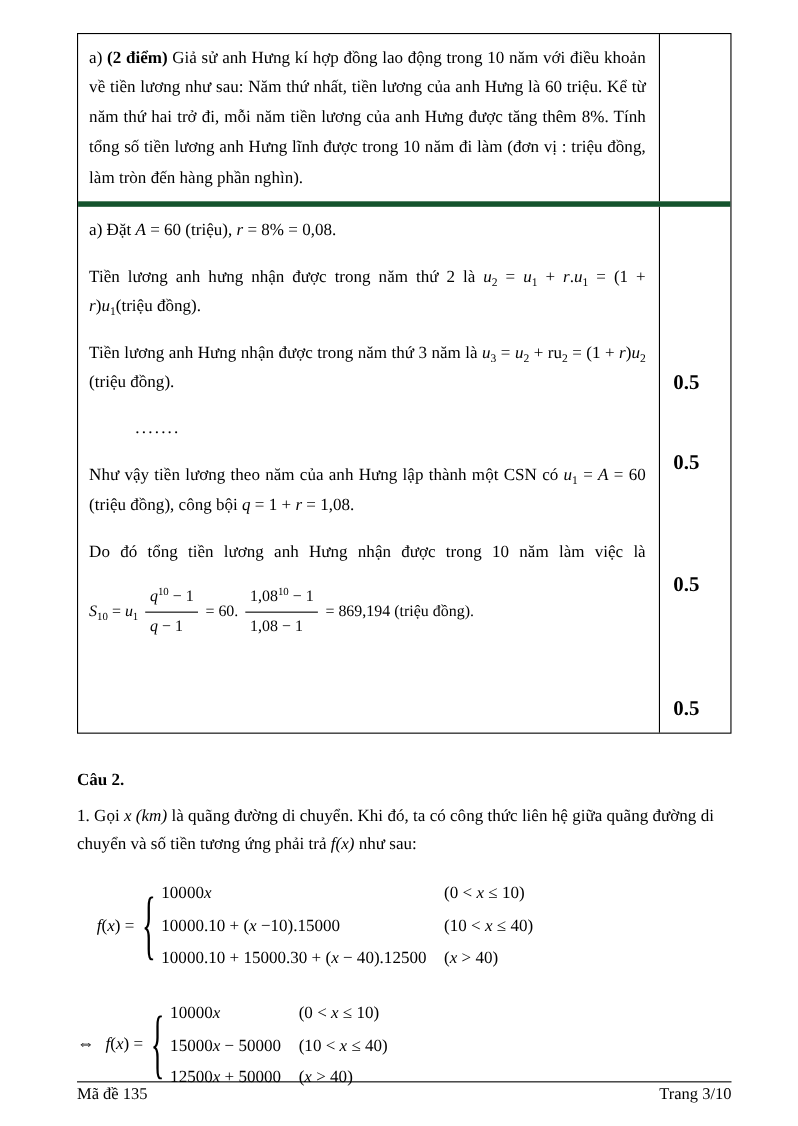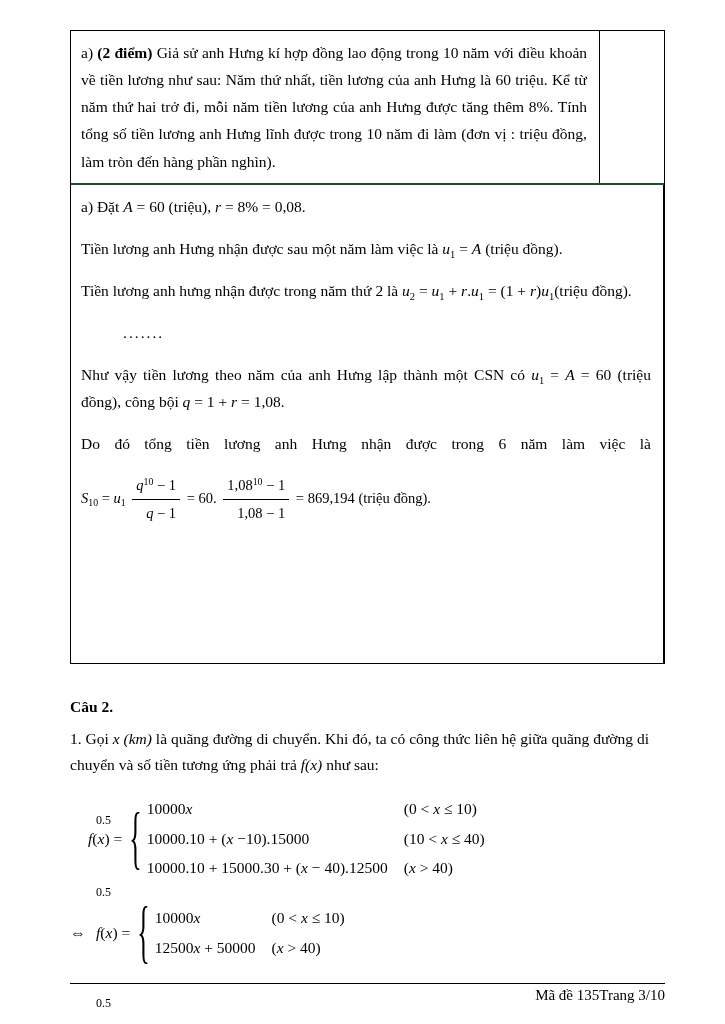--- a/index.html
+++ b/index.html
@@ -12,43 +12,43 @@
     color: #000;
     font-family: "Liberation Serif", serif;
     font-size: 15.5px;
     padding: 30px 60px 0 70px;
     overflow: hidden;
   }
 
   
   .doc-table { width: 595px; border: 1px solid #000; }
   .trow { display: flex; }
-  .trow + .trow { border-top: 2px solid #14532d; flex-direction: column; }
+  .trow + .trow { border-top: 5px solid #14532d; }
   .cell-main {
     flex: 1;
     border-right: 1px solid #000;
     padding: 8px 12px 8px 10px;
     text-align: justify;
     line-height: 1.75;
   }
   .cell-score { width: 64px; flex: none; position: relative; }
   .row-solution .cell-main { min-height: 478px; }
 
   .para { margin: 0 0 15px 0; }
   .p-dots { margin-left: 42px; letter-spacing: 2px; }
   .stretch { text-align: justify; text-align-last: justify; }
-  .score { position: absolute; left: 25px; font-weight: normal; font-size: 12px; }
+  .score { position: absolute; left: 12px; font-weight: bold; font-size: 19px; }
 
   i { font-family: "Liberation Serif", serif; }
   sub, sup { font-size: 0.68em; line-height: 0; }
   sub { vertical-align: -0.35em; }
   sup { vertical-align: 0.5em; }
 
   .formula { font-size: 14.5px; margin-top: 6px; }
-  .frac { display: inline-block; vertical-align: middle; text-align: right; margin: 0 3px; }
+  .frac { display: inline-block; vertical-align: middle; text-align: left; margin: 0 3px; }
   .frac .num { display: block; border-bottom: 1px solid #000; padding: 0 4px 1px 4px; }
   .frac .den { display: block; padding: 1px 4px 0 4px; }
 
   
   .section { margin-top: 34px; }
   .cau-title { font-weight: bold; margin: 0 0 10px 0; }
   .intro { margin: 0 16px 16px 0; text-align: justify; line-height: 1.7; }
 
   .piecewise { display: flex; align-items: center; margin: 10px 0 20px 0; }
   .pw-prefix { margin-right: 10px; font-size: 16px; }
@@ -68,21 +68,21 @@
 
   
   .footer {
     position: absolute;
     left: 70px;
     right: 60px;
     bottom: 20px;
     border-top: 1px solid #000;
     padding-top: 3px;
     display: flex;
-    justify-content: flex-end;
+    justify-content: space-between;
     font-size: 15px;
   }
 </style>
 </head>
 <body>
 
 <div class="page">
 
   <div class="doc-table">
 
@@ -100,42 +100,42 @@
     <div class="trow row-solution">
       <div class="cell-main">
 
         <p class="para">
           <span>a) Đặt</span>
           <span class="math"><i>A</i> = 60</span>
           <span>(triệu),</span>
           <span class="math"><i>r</i> = 8% = 0,08</span><span>.</span>
         </p>
 
-        <p class="para">
-          <span>Tiền lương anh Hưng nhận được sau một năm làm việc là</span>
-          <span class="math"><i>u</i><sub>1</sub> = <i>A</i></span>
-          <span>(triệu đồng).</span>
-        </p>
 
         <p class="para">
           <span>Tiền lương anh hưng nhận được trong năm thứ 2 là</span>
           <span class="math"><i>u</i><sub>2</sub> = <i>u</i><sub>1</sub> + <i>r</i>.<i>u</i><sub>1</sub> = (1 + <i>r</i>)<i>u</i><sub>1</sub></span><span>(triệu đồng).</span>
         </p>
 
+        <p class="para">
+          <span>Tiền lương anh Hưng nhận được trong năm thứ 3 năm là</span>
+          <span class="math"><i>u</i><sub>3</sub> = <i>u</i><sub>2</sub> + ru<sub>2</sub> = (1 + <i>r</i>)<i>u</i><sub>2</sub></span>
+          <span>(triệu đồng).</span>
+        </p>
 
         <p class="para p-dots">.......</p>
 
         <p class="para">
           <span>Như vậy tiền lương theo năm của anh Hưng lập thành một CSN có</span>
           <span class="math"><i>u</i><sub>1</sub> = <i>A</i> = 60</span>
           <span>(triệu đồng), công bội</span>
           <span class="math"><i>q</i> = 1 + <i>r</i> = 1,08</span><span>.</span>
         </p>
 
-        <p class="para stretch">Do đó tổng tiền lương anh Hưng nhận được trong 6 năm làm việc là</p>
+        <p class="para stretch">Do đó tổng tiền lương anh Hưng nhận được trong 10 năm làm việc là</p>
 
         <p class="para formula">
           <span class="math"><i>S</i><sub>10</sub> = <i>u</i><sub>1</sub></span>
           <span class="frac"><span class="num math"><i>q</i><sup>10</sup> − 1</span><span class="den math"><i>q</i> − 1</span></span>
           <span class="math">= 60.</span>
           <span class="frac"><span class="num math">1,08<sup>10</sup> − 1</span><span class="den math">1,08 − 1</span></span>
           <span class="math">= 869,194</span>
           <span>(triệu đồng).</span>
         </p>
 
@@ -183,20 +183,24 @@
     <div class="piecewise">
       <span class="pw-prefix">⇔</span>
       <span class="pw-lhs math"><i>f</i>(<i>x</i>) =</span>
       <span class="brace">{</span>
       <div class="cases">
         <div class="case-row">
           <span class="expr math">10000<i>x</i></span>
           <span class="cond math">(0 &lt; <i>x</i> ≤ 10)</span>
         </div>
         <div class="case-row">
+          <span class="expr math">15000<i>x</i> − 50000</span>
+          <span class="cond math">(10 &lt; <i>x</i> ≤ 40)</span>
+        </div>
+        <div class="case-row">
           <span class="expr math">12500<i>x</i> + 50000</span>
           <span class="cond math">(<i>x</i> &gt; 40)</span>
         </div>
       </div>
     </div>
   </div>
 
   <div class="footer">
     <span>Mã đề 135</span>
     <span>Trang 3/10</span>

